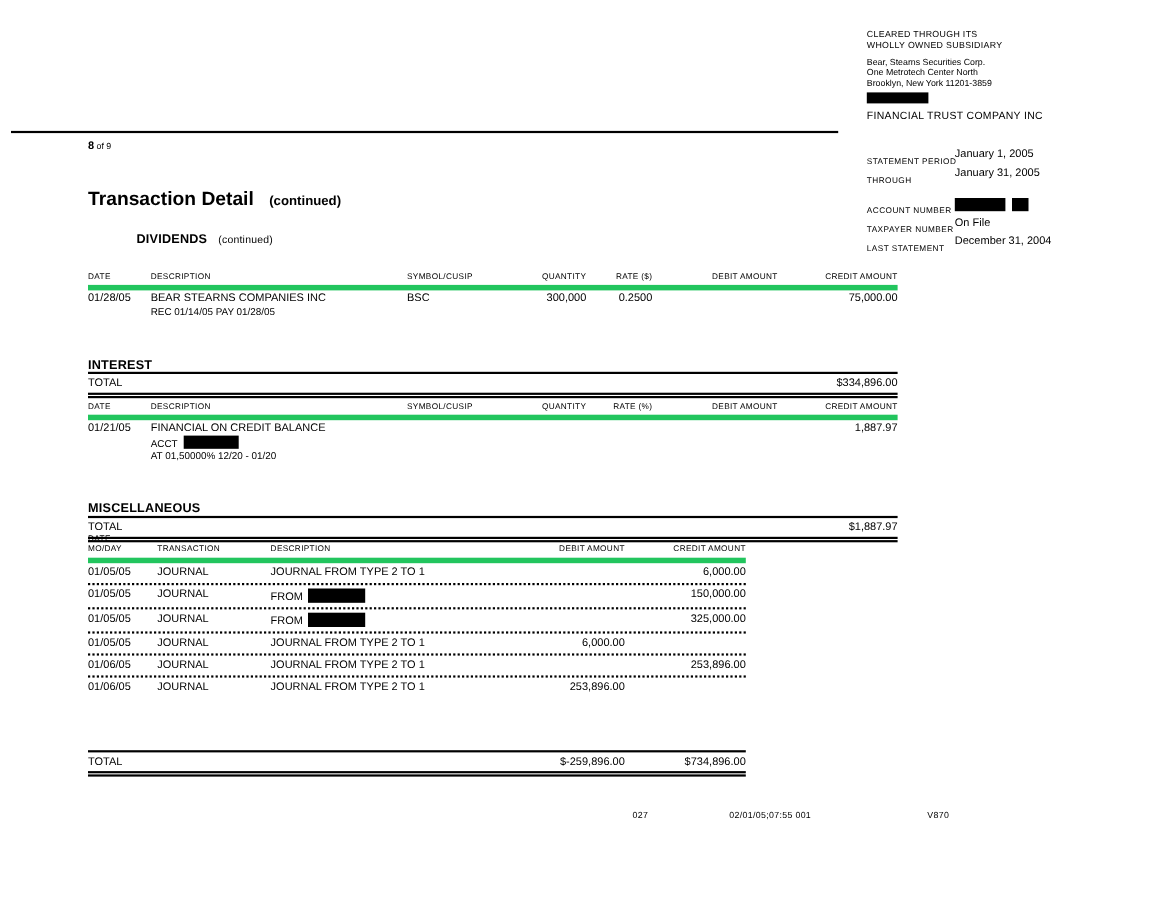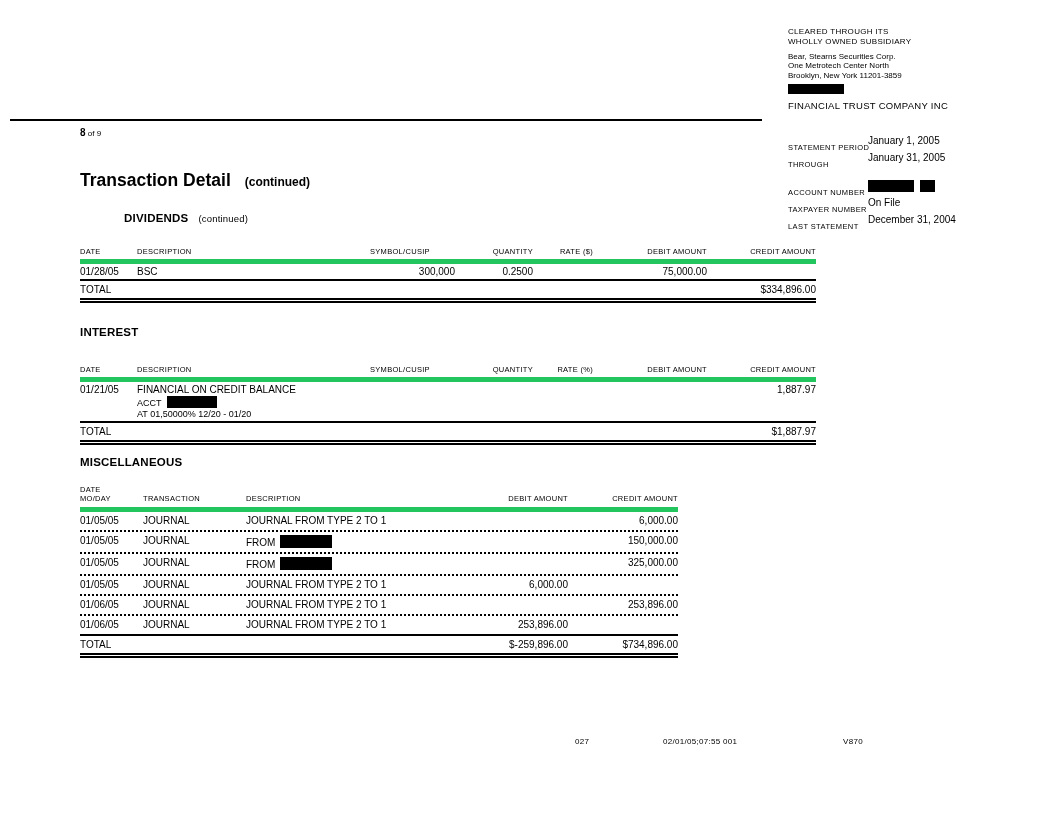--- a/index.html
+++ b/index.html
@@ -56,21 +56,21 @@
   .tbl-misc .trow { grid-template-columns:63px 103px 214px 108px 110px; }
   .thead { font-size:7.5px; letter-spacing:0.3px; border-bottom:5px solid #22c55e; padding-bottom:3px; align-items:end; }
   .thead .td { white-space:pre-line; line-height:1.25; }
   .tbody { padding:2px 0; }
   .tbl-misc .tbody { padding:3.5px 0; }
   .cline { line-height:11px; white-space:nowrap; }
   .cline + .cline { font-size:9px; line-height:10px; margin-top:1px; }
   .tbl-wide .c3, .tbl-wide .c4, .tbl-wide .c5, .tbl-wide .c6 { text-align:right; }
   .tbl-misc .c3, .tbl-misc .c4 { text-align:right; }
   .dotsep { border-top:2px dotted #000; }
-  .ttotal { border-top:2px solid #000; border-bottom:5px double #000; padding:3px 0; }
+  .ttotal { border-top:2px solid #000; border-bottom:5px double #000; padding:3px 0;margin-top:48px; }
   .redact-inline { width:50px; height:12px; margin-left:5px; }
   .tbl-misc .redact-inline { width:52px; height:13px; }
 
   
   .footer-item { position:absolute; top:737px; font-size:8px; letter-spacing:0.3px; }
   .f-left { left:575px; } .f-center { left:663px; } .f-right { left:843px; }
 </style>
 </head>
 <body>
 
@@ -130,20 +130,24 @@
         <div class="td c1">DESCRIPTION</div>
         <div class="td c2">SYMBOL/CUSIP</div>
         <div class="td c3">QUANTITY</div>
         <div class="td c4">RATE ($)</div>
         <div class="td c5">DEBIT AMOUNT</div>
         <div class="td c6">CREDIT AMOUNT</div>
       </div>
       <div class="trow tbody">
         <div class="td c0">
           <div class="cline"><span>01/28/05</span></div>
+        </div>
+        <div class="td c1">
+          <div class="cline"><span>BEAR STEARNS COMPANIES INC</span></div>
+          <div class="cline"><span>REC 01/14/05 PAY 01/28/05</span></div>
         </div>
         <div class="td c2">
           <div class="cline"><span>BSC</span></div>
         </div>
         <div class="td c3">
           <div class="cline"><span>300,000</span></div>
         </div>
         <div class="td c4">
           <div class="cline"><span>0.2500</span></div>
         </div>

